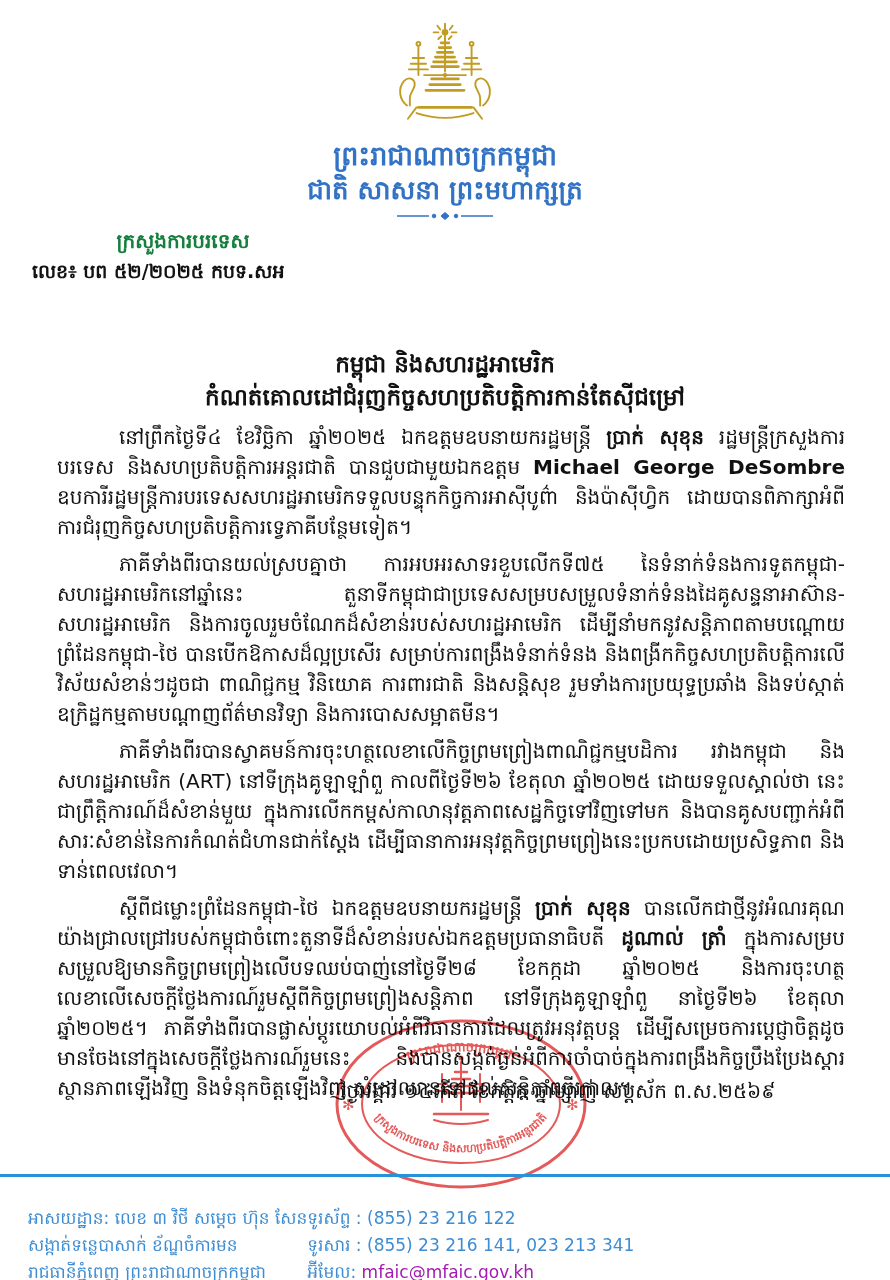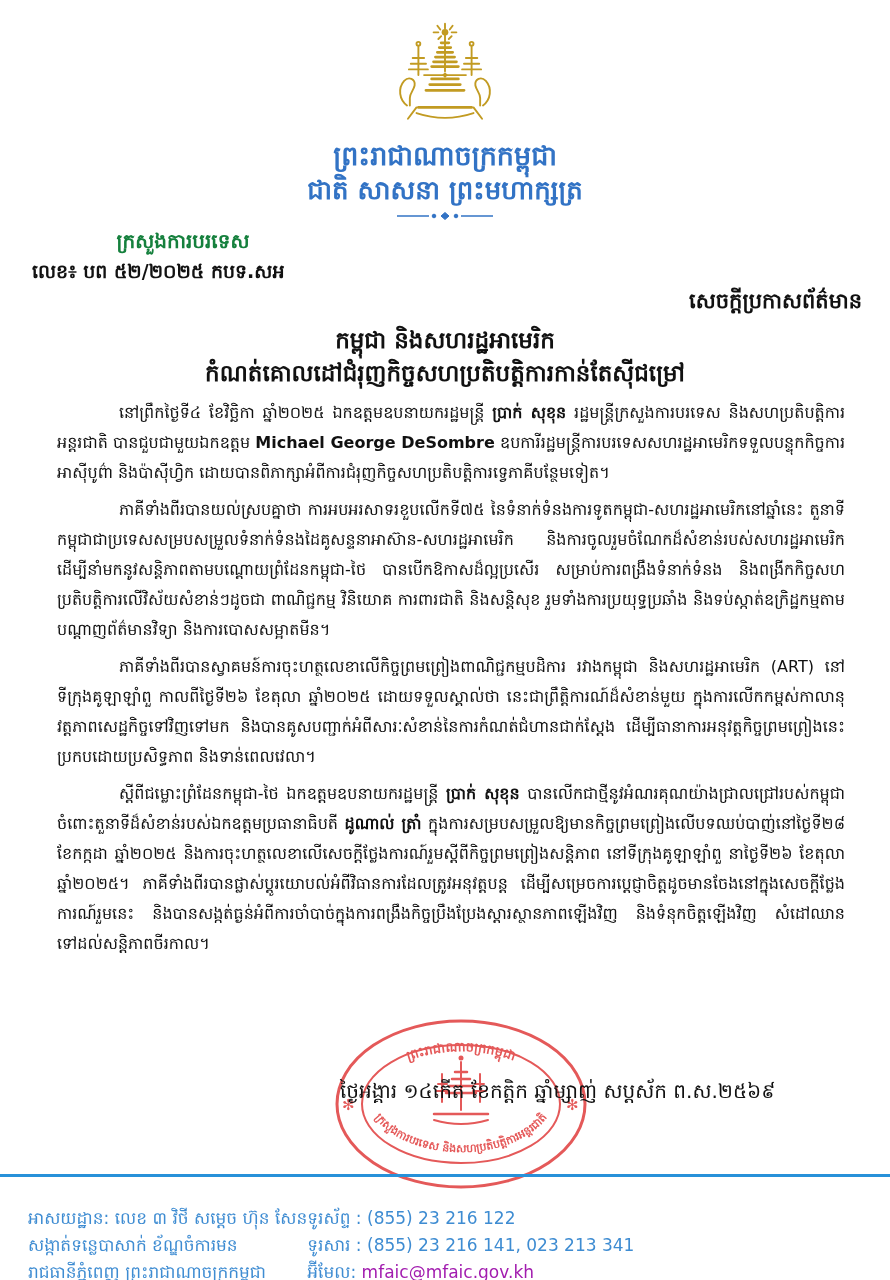--- a/index.html
+++ b/index.html
@@ -13,23 +13,23 @@
   .kingdom{ color:#3273c5; font-weight:700; font-size:27px; line-height:36px; margin-top:4px; }
   .motto{ color:#3273c5; font-weight:700; font-size:26px; line-height:33px; }
   .ornament{ display:block; margin:3px auto 0 auto; }
   
   .info-row{ position:relative; height:96px; margin-top:6px; }
   .ministry{ position:absolute; left:18px; top:0; width:330px; text-align:center; }
   .ministry .m-line{ color:#15803d; font-weight:700; font-size:20px; line-height:27px; }
   .ref{ color:#111; font-weight:700; font-size:19px; line-height:28px; text-align:left; padding-left:14px; margin-top:2px; }
   .doctype{ position:absolute; right:28px; bottom:6px; font-weight:700; font-size:21px; }
   
-  .doc-title{ text-align:center; font-weight:700; font-size:23px; line-height:33px; margin-top:0; }
+  .doc-title{ text-align:center; font-weight:700; font-size:23px; line-height:33px; margin-top:24px; }
   
-  .bodytext{ padding:8px 45px 0 57px; text-align:justify; font-size:16px; line-height:30px; }
+  .bodytext{ padding:8px 45px 0 57px; text-align:justify; font-size:20px; line-height:30px; }
   .bodytext p{ margin:0 0 7px 0; text-indent:62px; }
   .bodytext b{ font-weight:700; }
   
   .stamp{ position:absolute; left:330px; top:1018px; opacity:.85; mix-blend-mode:multiply; }
   
   .dateline{ position:absolute; left:340px; top:1076px; width:520px; 
              font-size:20px; line-height:31px; color:#111; }
   
   .footer{ position:absolute; left:0; right:0; bottom:0; height:106px; }
   .footer .sep{ border-top:3px solid #2791d9; }
@@ -80,21 +80,20 @@
         <line x1="66" y1="6" x2="98" y2="6" stroke-width="1.5"></line>
       </g>
     </svg>
   </div>
 
   <div class="info-row">
     <div class="ministry">
       <div class="m-line">ក្រសួងការបរទេស</div>
       <div class="ref">លេខ៖ បព ៥២/២០២៥ កបទ.សអ</div>
     </div>
-    <div class="doctype">សេចក្តីប្រកាសព័ត៌មាន</div>
   </div>
 
   <div class="doc-title">
     <div>កម្ពុជា និងសហរដ្ឋអាមេរិក</div>
     <div>កំណត់គោលដៅជំរុញកិច្ចសហប្រតិបត្តិការកាន់តែស៊ីជម្រៅ</div>
   </div>
 
   <div class="bodytext">
     <p><span>នៅព្រឹកថ្ងៃទី៤ ខែវិច្ឆិកា ឆ្នាំ២០២៥ ឯកឧត្តមឧបនាយករដ្ឋមន្ត្រី </span><b>ប្រាក់ សុខុន</b><span> រដ្ឋមន្ត្រីក្រសួងការបរទេស និងសហប្រតិបត្តិការអន្តរជាតិ បានជួបជាមួយឯកឧត្តម </span><b>Michael George DeSombre</b><span> ឧបការីរដ្ឋមន្ត្រីការបរទេសសហរដ្ឋអាមេរិកទទួលបន្ទុកកិច្ចការអាស៊ីបូព៌ា និងប៉ាស៊ីហ្វិក ដោយបានពិភាក្សាអំពីការជំរុញកិច្ចសហប្រតិបត្តិការទ្វេភាគីបន្ថែមទៀត។</span></p>
     <p><span>ភាគីទាំងពីរបានយល់ស្របគ្នាថា ការអបអរសាទរខួបលើកទី៧៥ នៃទំនាក់ទំនងការទូតកម្ពុជា-សហរដ្ឋអាមេរិកនៅឆ្នាំនេះ តួនាទីកម្ពុជាជាប្រទេសសម្របសម្រួលទំនាក់ទំនងដៃគូសន្ទនាអាស៊ាន-សហរដ្ឋអាមេរិក និងការចូលរួមចំណែកដ៏សំខាន់របស់សហរដ្ឋអាមេរិក ដើម្បីនាំមកនូវសន្តិភាពតាមបណ្តោយព្រំដែនកម្ពុជា-ថៃ បានបើកឱកាសដ៏ល្អប្រសើរ សម្រាប់ការពង្រឹងទំនាក់ទំនង និងពង្រីកកិច្ចសហប្រតិបត្តិការលើវិស័យសំខាន់ៗដូចជា ពាណិជ្ជកម្ម វិនិយោគ ការពារជាតិ និងសន្តិសុខ រួមទាំងការប្រយុទ្ធប្រឆាំង និងទប់ស្កាត់ឧក្រិដ្ឋកម្មតាមបណ្តាញព័ត៌មានវិទ្យា និងការបោសសម្អាតមីន។</span></p>

